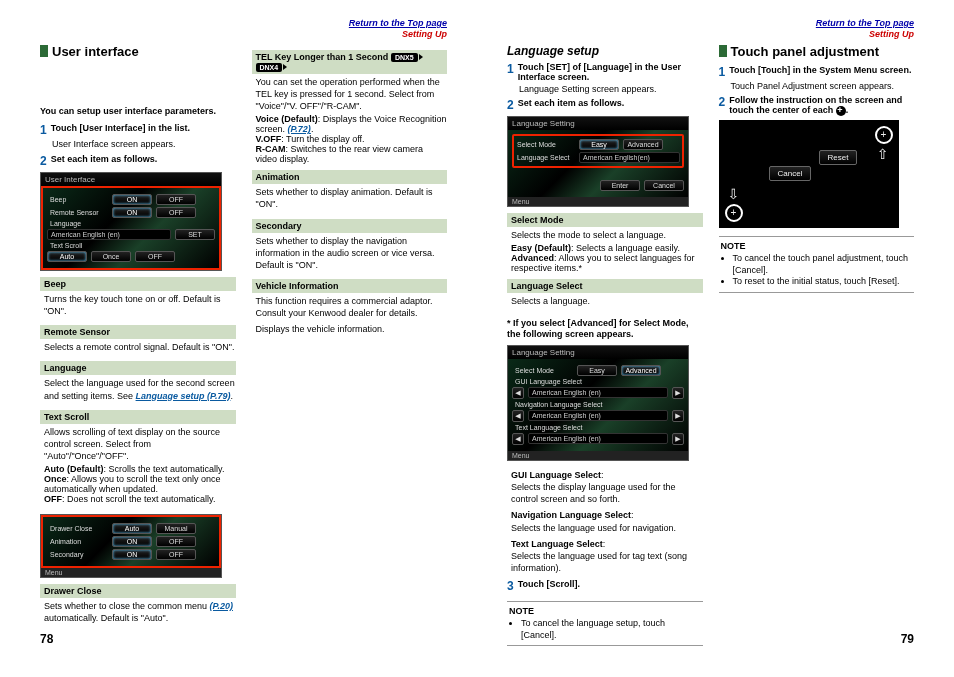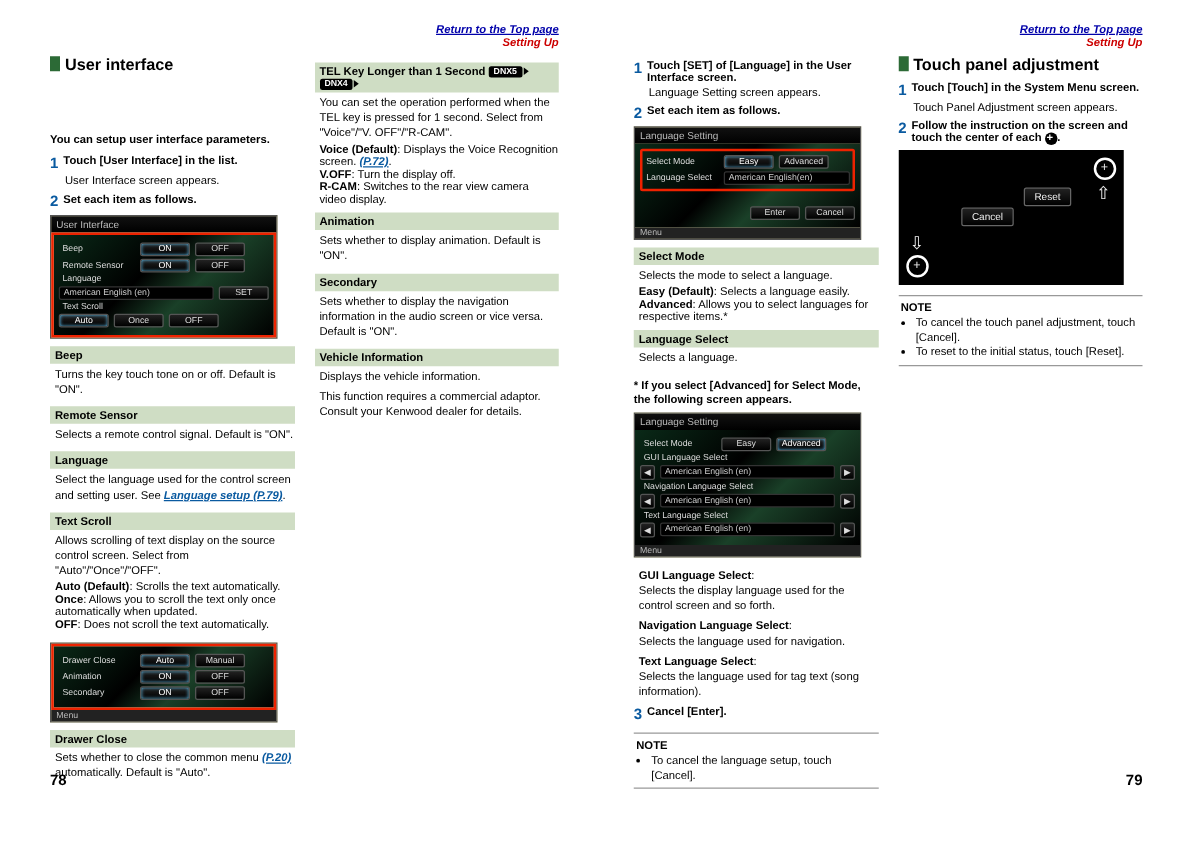--- a/index.html
+++ b/index.html
@@ -272,21 +272,21 @@
       </div>
 
       <div class="item-head">Beep</div>
       <div class="item-desc">Turns the key touch tone on or off. Default is "ON".</div>
 
       <div class="item-head">Remote Sensor</div>
       <div class="item-desc">Selects a remote control signal. Default is "ON".</div>
 
       <div class="item-head">Language</div>
       <div class="item-desc">
-        <span>Select the language used for the control screen and setting user. See </span><a class="link">Language setup (P.79)</a><span>.</span>
+        <span>Select the language used for the second screen and setting items. See </span><a class="link">Language setup (P.79)</a><span>.</span>
       </div>
 
       <div class="item-head">Text Scroll</div>
       <div class="item-desc">Allows scrolling of text display on the source control screen. Select from "Auto"/"Once"/"OFF".</div>
       <div class="item-def"><b>Auto (Default)</b><span>: Scrolls the text automatically.</span></div>
       <div class="item-def"><b>Once</b><span>: Allows you to scroll the text only once automatically when updated.</span></div>
       <div class="item-def"><b>OFF</b><span>: Does not scroll the text automatically.</span></div>
 
       <div class="dev" style="margin-top:10px;">
         <div class="dev-body hl-red">
@@ -326,37 +326,38 @@
       <div class="item-def"><b>V.OFF</b><span>: Turn the display off.</span></div>
       <div class="item-def"><b>R-CAM</b><span>: Switches to the rear view camera video display.</span></div>
 
       <div class="item-head">Animation</div>
       <div class="item-desc">Sets whether to display animation. Default is "ON".</div>
 
       <div class="item-head">Secondary</div>
       <div class="item-desc">Sets whether to display the navigation information in the audio screen or vice versa. Default is "ON".</div>
 
       <div class="item-head">Vehicle Information</div>
+      <div class="item-desc">This function requires a commercial adaptor. Consult your Kenwood dealer for details.</div>
       <div class="item-desc">Displays the vehicle information.</div>
-      <div class="item-desc">This function requires a commercial adaptor. Consult your Kenwood dealer for details.</div>
     </div>
   </div>
 
   <div class="page-num left">78</div>
 </div>
 
 <div class="page right">
   <div class="top-links">
     <a>Return to the Top page</a><br>
     <span class="setup">Setting Up</span>
   </div>
 
   <div class="columns2">
 
     <div class="col">
+      <h2 class="sub">Language setup</h2>
 
       <div class="step">
         <span class="num">1</span>
         <span class="txt">Touch [SET] of [Language] in the User Interface screen.</span>
       </div>
       <p class="step-desc">Language Setting screen appears.</p>
 
       <div class="step">
         <span class="num">2</span>
         <span class="txt">Set each item as follows.</span>
@@ -429,21 +430,21 @@
         </div>
         <div class="dev-menu">Menu</div>
       </div>
 
       <div class="item-desc"><b>GUI Language Select</b>:<br><span>Selects the display language used for the control screen and so forth.</span></div>
       <div class="item-desc"><b>Navigation Language Select</b>:<br><span>Selects the language used for navigation.</span></div>
       <div class="item-desc"><b>Text Language Select</b>:<br><span>Selects the language used for tag text (song information).</span></div>
 
       <div class="step">
         <span class="num">3</span>
-        <span class="txt">Cancel [Enter].</span>
+        <span class="txt">Touch [Scroll].</span>
       </div>
 
       <div class="note-box">
         <div class="note-title">NOTE</div>
         <ul>
             <li>To cancel the language setup, touch [Cancel].</li>
           </ul>
       </div>
     </div>
 

